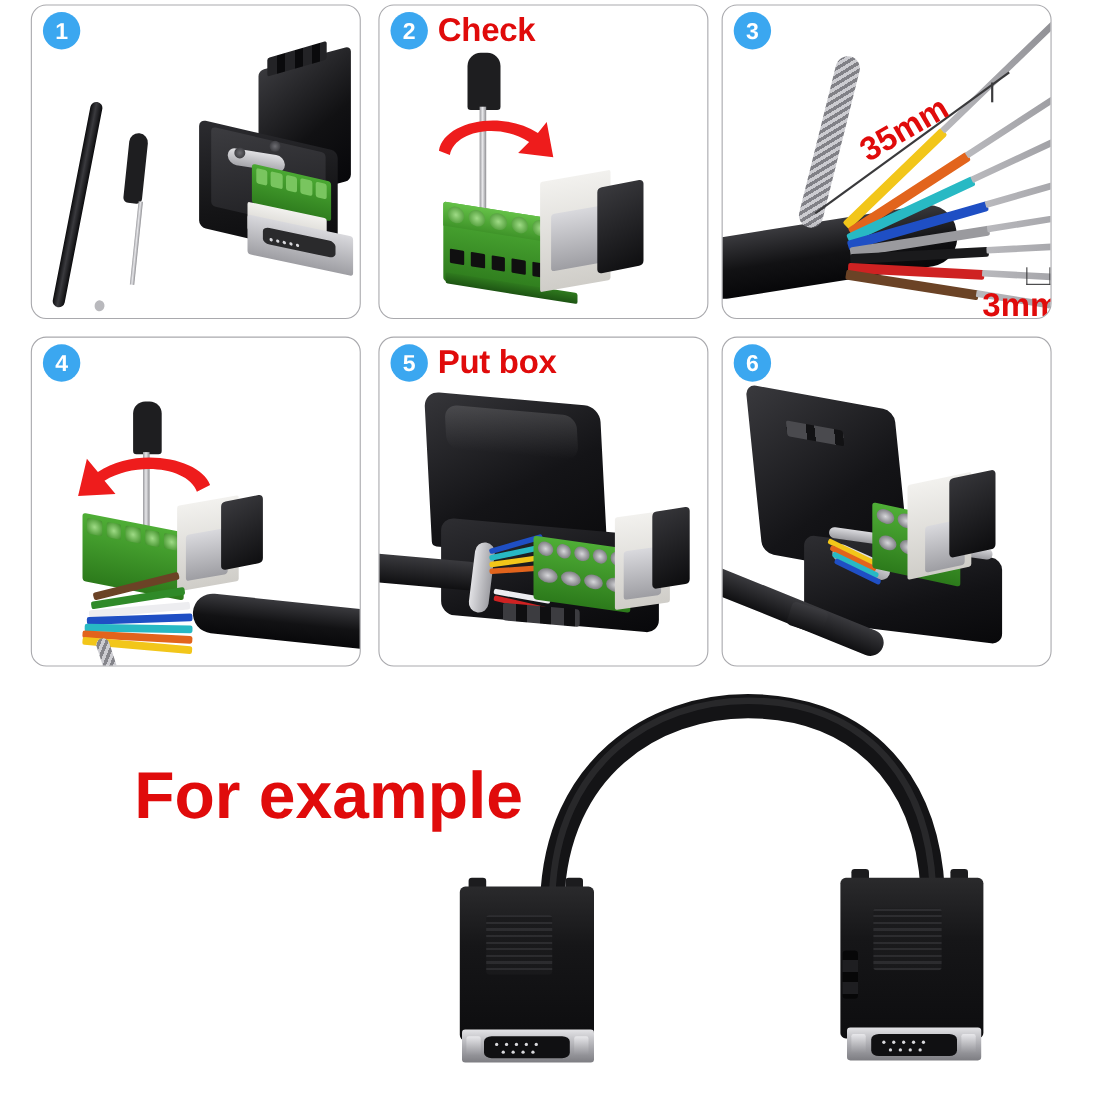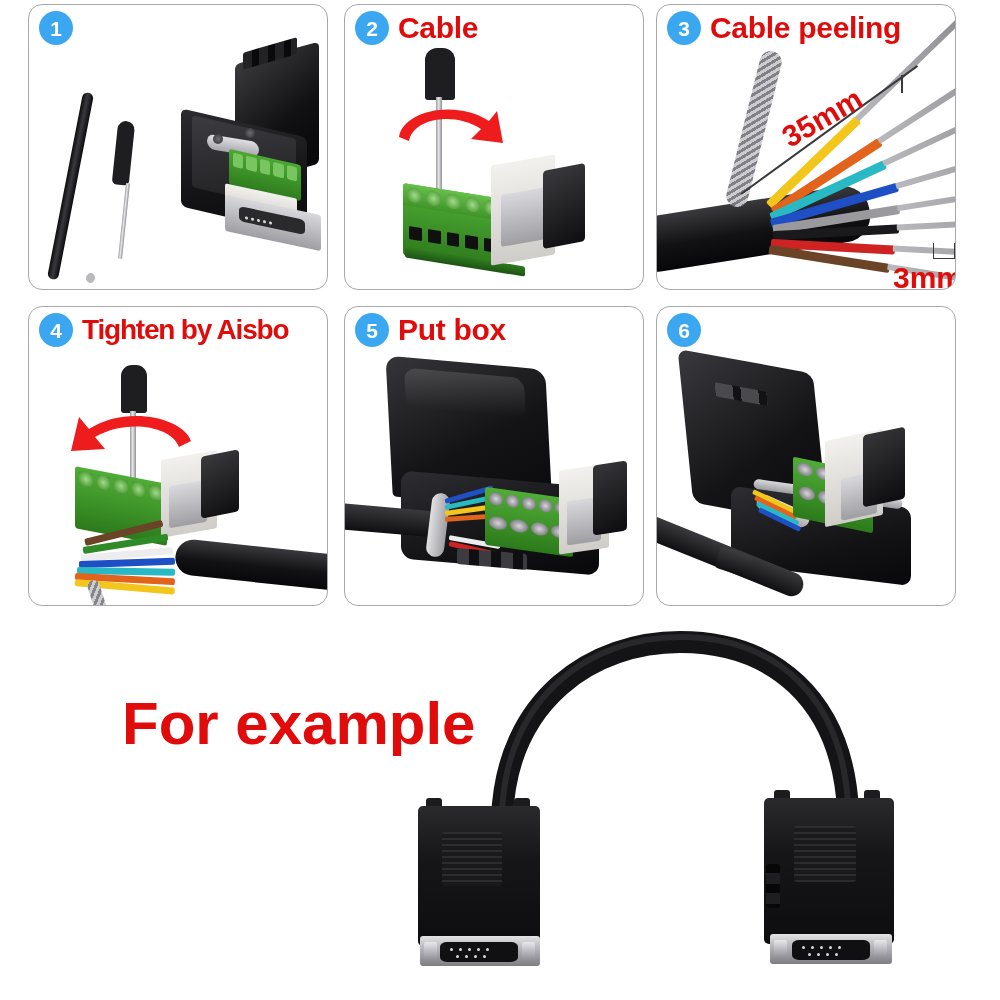--- a/index.html
+++ b/index.html
@@ -207,21 +207,21 @@
                   background:linear-gradient(180deg,#2f7a1e,#1d5413);transform:skewY(9deg);border-radius:2px;"></div>
 
       <div class="d9white" style="left:146px;top:155px;width:64px;height:100px;transform:skewY(-10deg);"></div>
       <div class="d9shell" style="left:156px;top:186px;width:44px;height:52px;transform:skewY(-10deg);"></div>
 
       <div style="position:absolute;left:198px;top:162px;width:42px;height:78px;
                   background:linear-gradient(160deg,#3a3a3e,#0e0e10);border-radius:4px;transform:skewY(-11deg);"></div>
     </div>
     <div class="panel-head">
       <div class="badge">2</div>
-      <div class="ptitle">Cable</div>
+      <div class="ptitle">Check</div>
     </div>
   </div>
 
   <div class="panel" style="left:656px; top:4px; width:300px; height:286px;">
     <div class="pbody">
 
       <div style="position:absolute;left:-26px;top:196px;width:240px;height:56px;
                   background:linear-gradient(180deg,#3a3a3e,#121214 55%,#070709);
                   border-radius:26px;transform:rotate(-9deg);"></div>
 
@@ -256,21 +256,20 @@
       <div class="dimline" style="left:84px;top:188px;width:218px;height:1.6px;transform:rotate(-36deg);transform-origin:0 50%;"></div>
       <div class="dimline" style="left:244px;top:70px;width:1.6px;height:18px;"></div>
       <div class="dimlabel" style="left:122px;top:96px;font-size:30px;transform:rotate(-30deg);">35mm</div>
 
       <div style="position:absolute;left:276px;top:238px;width:22px;height:16px;
                   border:1.8px solid #3a3a3c;border-top:none;"></div>
       <div class="dimlabel" style="left:236px;top:256px;font-size:30px;">3mm</div>
     </div>
     <div class="panel-head">
       <div class="badge">3</div>
-      <div class="ptitle">Cable peeling</div>
     </div>
   </div>
 
   <div class="panel" style="left:28px; top:306px; width:300px; height:300px;">
     <div class="pbody">
 
       <div class="sd-handle" style="left:92px; top:58px; width:26px; height:48px; border-radius:11px 11px 3px 3px;"></div>
       <div class="sd-shaft" style="left:101px; top:104px; width:6px; height:100px;"></div>
 
       <div class="arrow" style="position:absolute; left:38px; top:104px; width:130px; height:58px;">
@@ -307,21 +306,20 @@
       <div style="position:absolute;left:66px;top:272px;width:12px;height:60px;
                   background:repeating-linear-gradient(130deg,#cdcdd2 0 3px,#85858b 3px 6px);
                   border-radius:6px;transform:rotate(-18deg);"></div>
 
       <div style="position:absolute;left:146px;top:240px;width:176px;height:36px;
                   background:linear-gradient(180deg,#3a3a3e,#121214 55%,#08080a);
                   border-radius:18px;transform:rotate(6deg);"></div>
     </div>
     <div class="panel-head">
       <div class="badge">4</div>
-      <div class="ptitle tight">Tighten by Aisbo</div>
     </div>
   </div>
 
   <div class="panel" style="left:344px; top:306px; width:300px; height:300px;">
     <div class="pbody">
 
       <div style="position:absolute;left:44px;top:56px;width:160px;height:140px;
                   background:linear-gradient(150deg,#36363a,#141417 55%,#0a0a0c);
                   border-radius:14px 14px 4px 4px;transform:skewY(8deg) rotate(-3deg);"></div>
       <div style="position:absolute;left:60px;top:66px;width:120px;height:40px;

